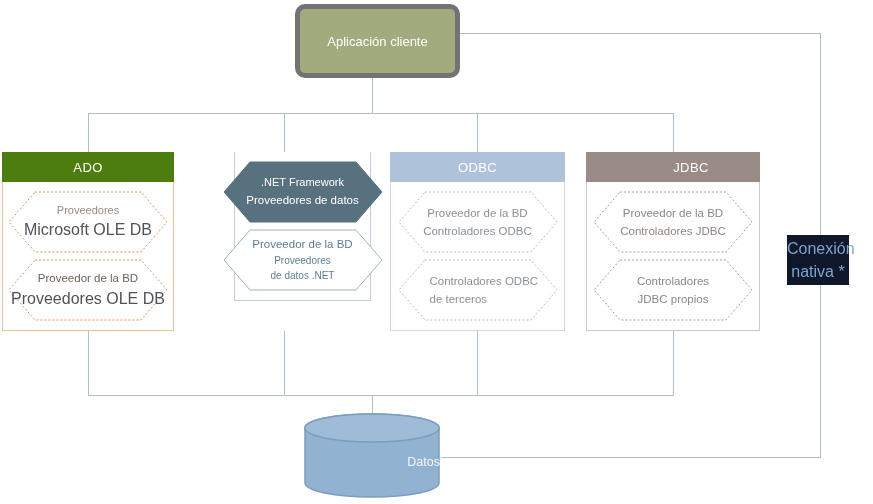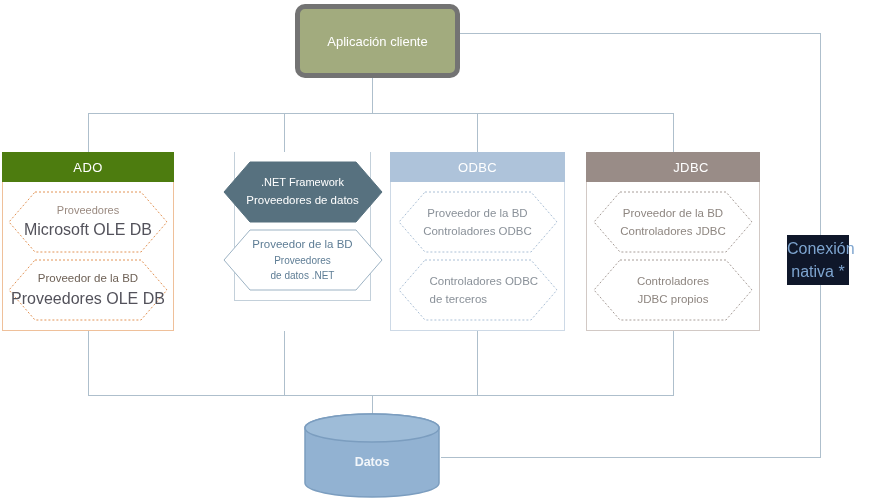--- a/index.html
+++ b/index.html
@@ -66,22 +66,22 @@
   .native-label {
     position:absolute; left:787px; top:235px; width:62px;
     background:#0f172a; color:#7da4cf; font-size:16px; line-height:1.45;
     text-align:center; padding:2px 0;
   }
 
   
   .cylinder { position:absolute; left:304px; top:413px; width:136px; height:86px; }
   .cylinder svg { position:absolute; inset:0; }
   .cylinder-label {
-    position:absolute; left:0; right:0; top:42px; text-align:center;
-    color:#f2f6fa; font-size:12.5px;font-weight:bold;
+    position:absolute; left:0; right:0; top:42px; text-align:right;
+    color:#f2f6fa; font-size:12.5px;
   }
 </style>
 </head>
 <body>
 
 <div class="canvas">
 
   <div class="line v" style="left:372px; top:68px;  height:45px;"></div>
   <div class="line h" style="left:88px;  top:113px; width:586px;"></div>
   <div class="line v" style="left:88px;  top:113px; height:39px;"></div>

